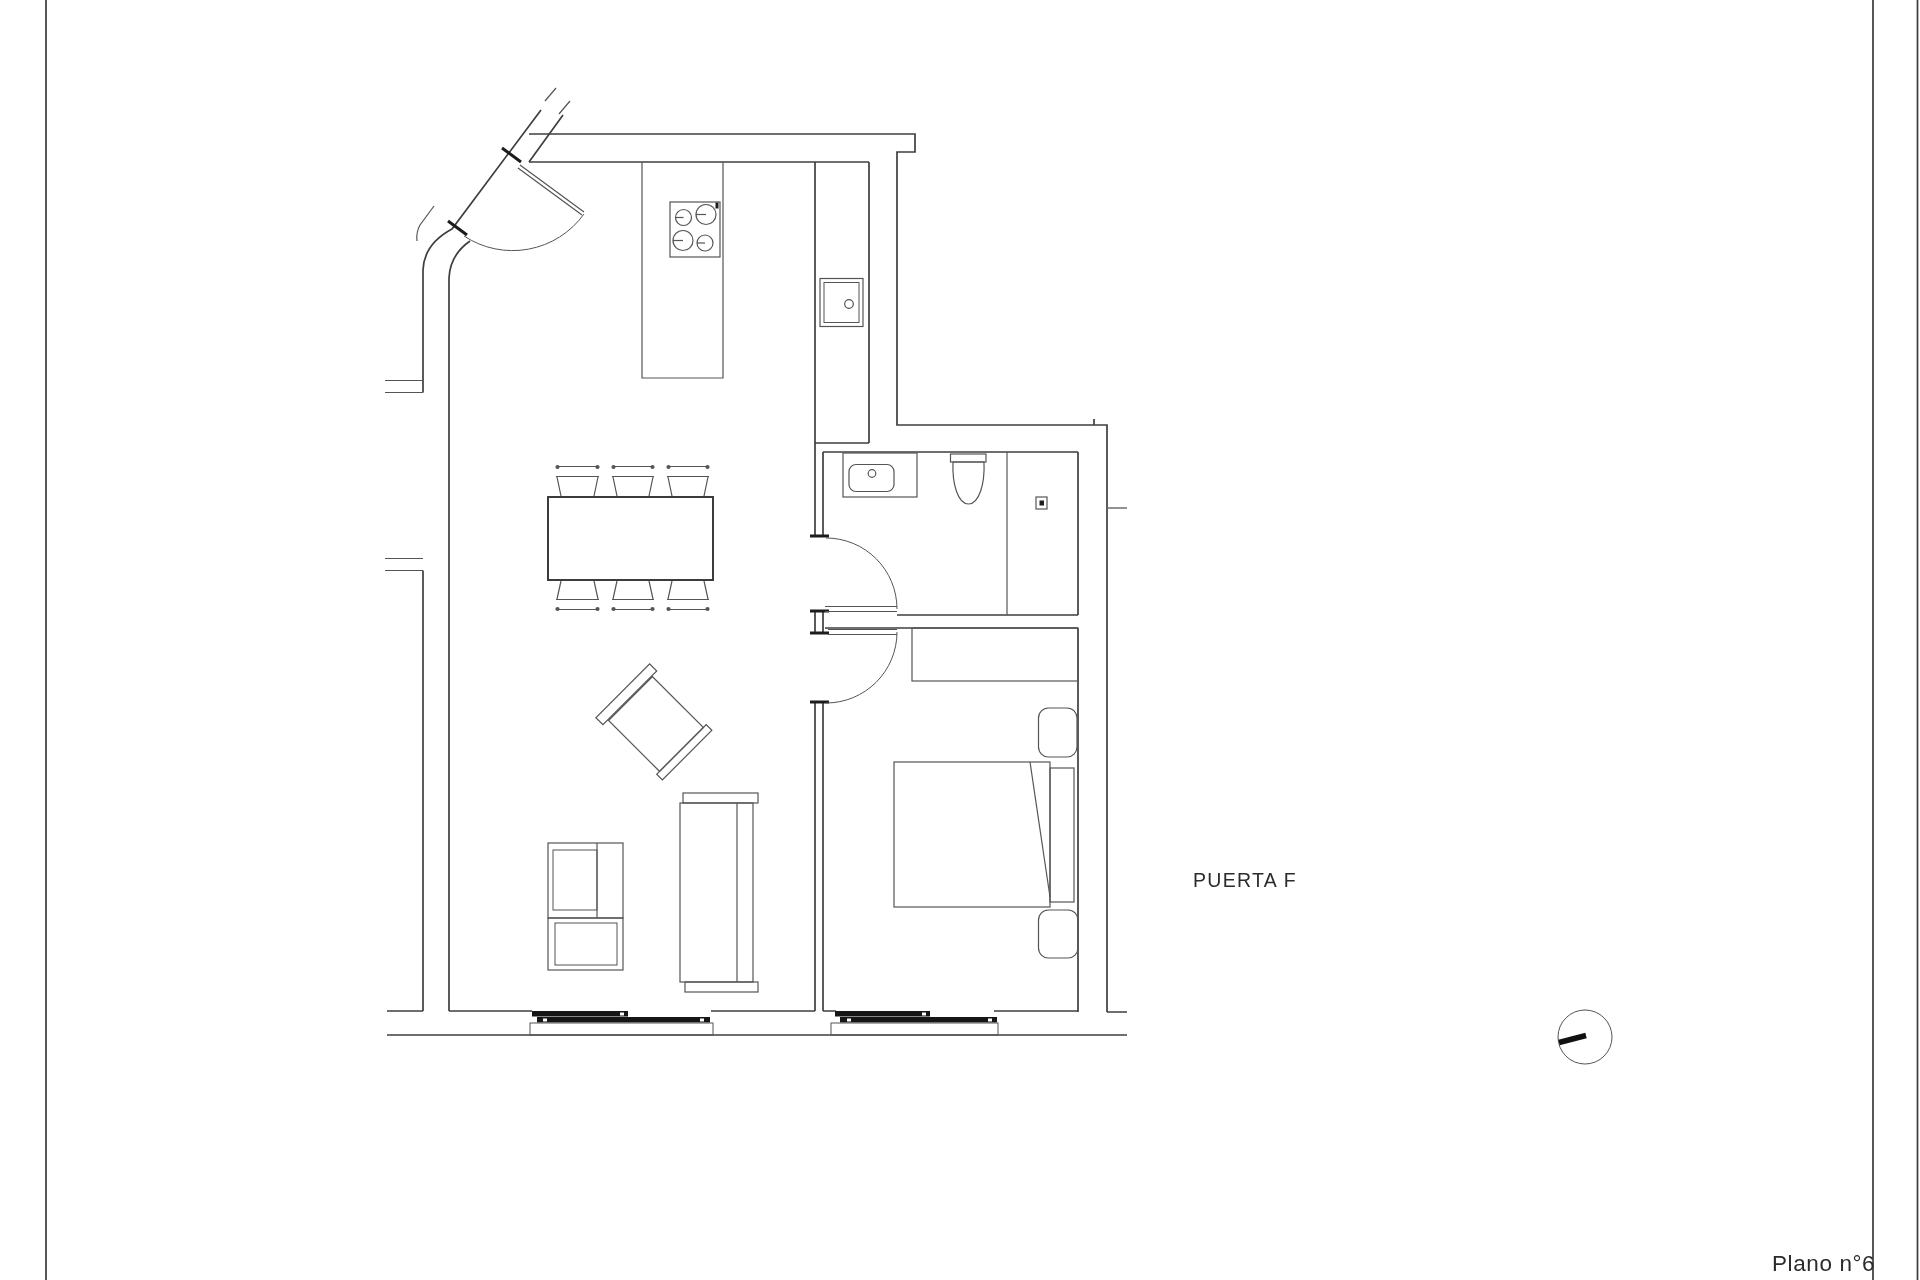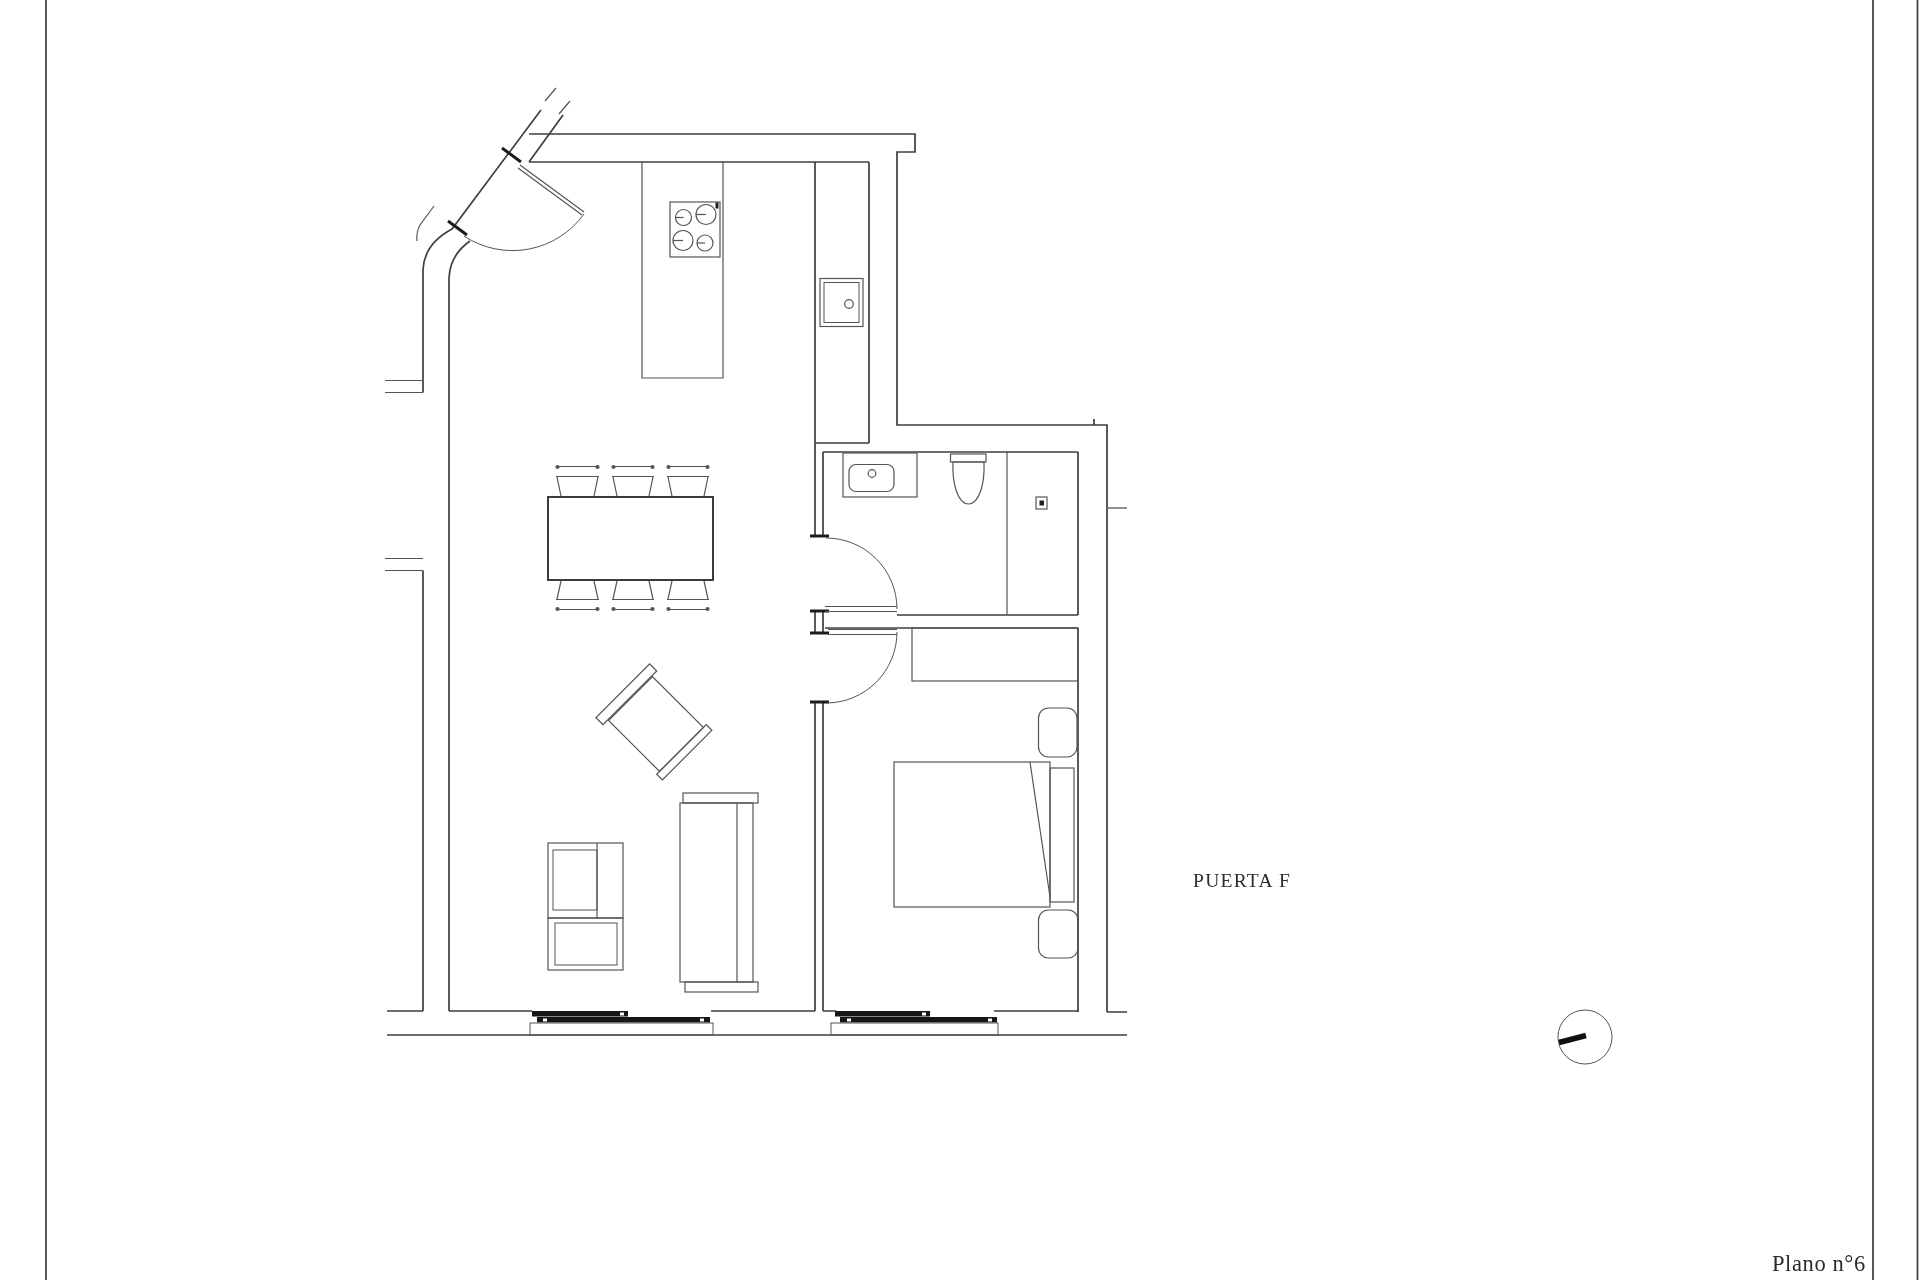--- a/index.html
+++ b/index.html
@@ -1,21 +1,21 @@
 <!DOCTYPE html>
 <html style="--background: #ffffff; --frame: #3a3a3a; --wall: #3f3f3f; --furniture: #555555; --window: #161616; --text: #2b2b2b;"><head>
 <meta charset="utf-8">
 <style>
   :root{
     --background:#ffffff; --frame:#3a3a3a; --wall:#3f3f3f;
     --furniture:#555555; --window:#161616; --text:#2b2b2b;
   }
   html,body{margin:0;padding:0;background:var(--background);}
   .page{position:relative;width:1920px;height:1280px;background:var(--background);
-        font-family:Liberation Serif, serif;overflow:hidden;}
+        font-family:Liberation Sans, sans-serif;overflow:hidden;}
   svg{display:block}
   .wall{fill:none;stroke:var(--wall);stroke-width:1.7;stroke-linecap:butt;stroke-linejoin:miter}
   .wall-light{fill:none;stroke:#6e6e6e;stroke-width:1.5}
   .thin{fill:none;stroke:var(--furniture);stroke-width:1.2}
   .thin2{fill:none;stroke:var(--furniture);stroke-width:1}
   .tbl{fill:none;stroke:#333333;stroke-width:1.9}
   .jamb{fill:none;stroke:#1c1c1c;stroke-width:3}
   .glass{fill:var(--window);stroke:none}
   .notch{fill:#ffffff;stroke:none}
   .dot{fill:var(--furniture);stroke:none}

